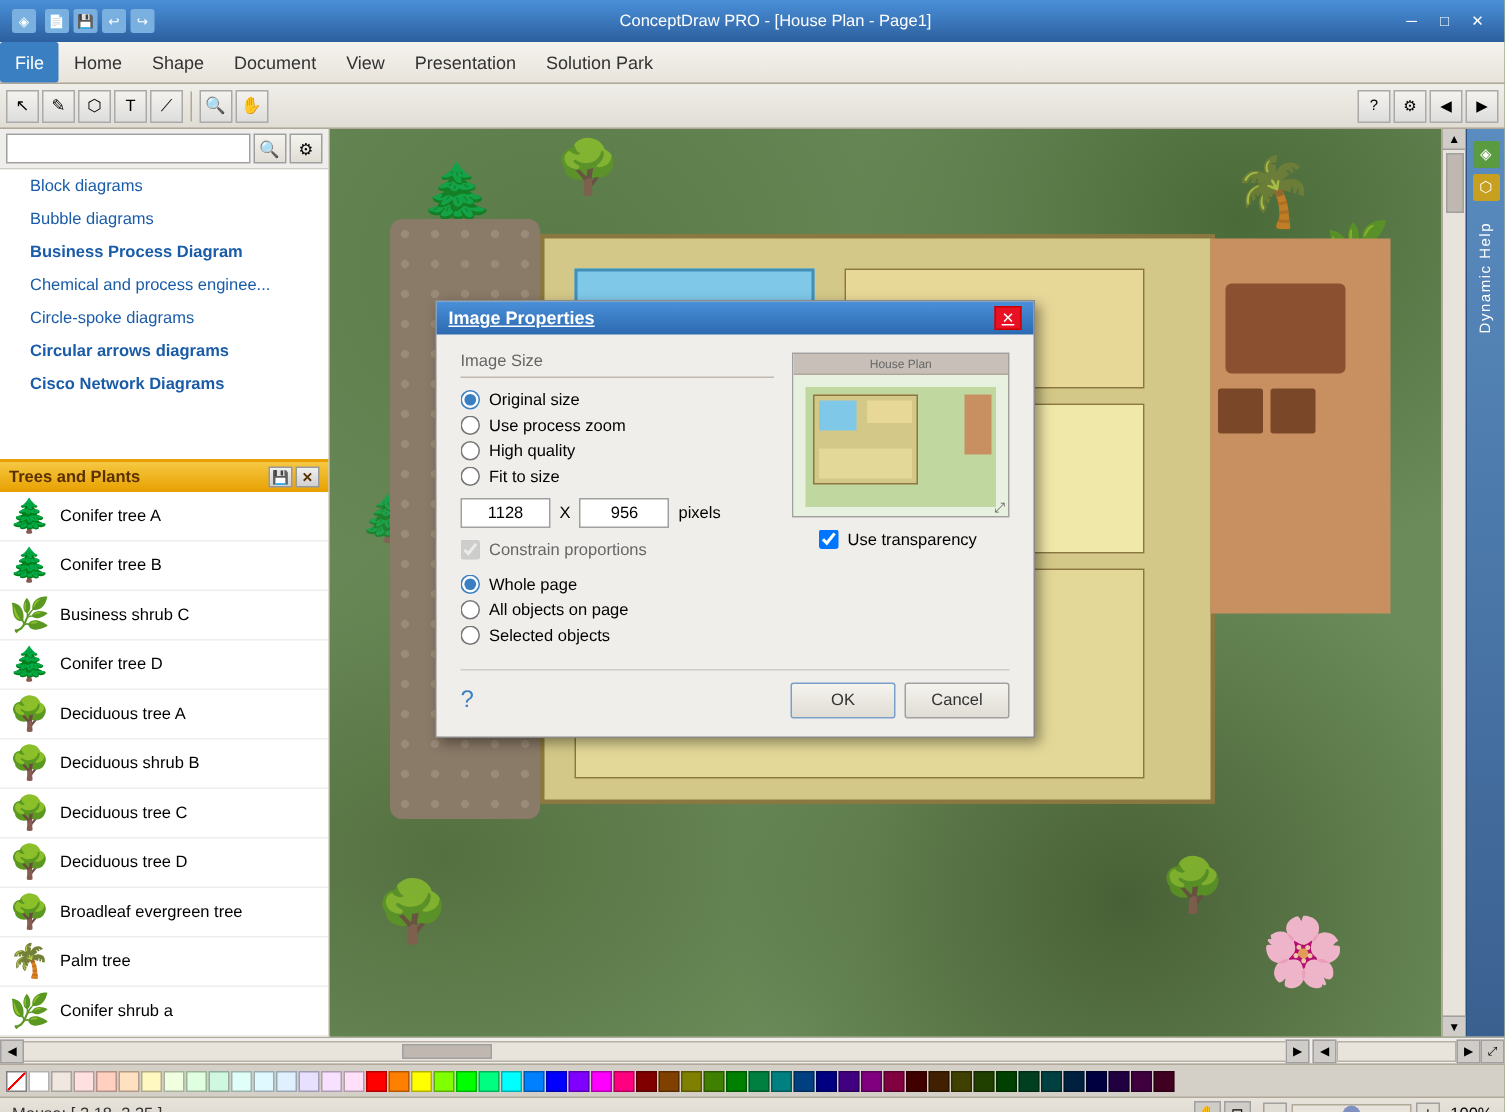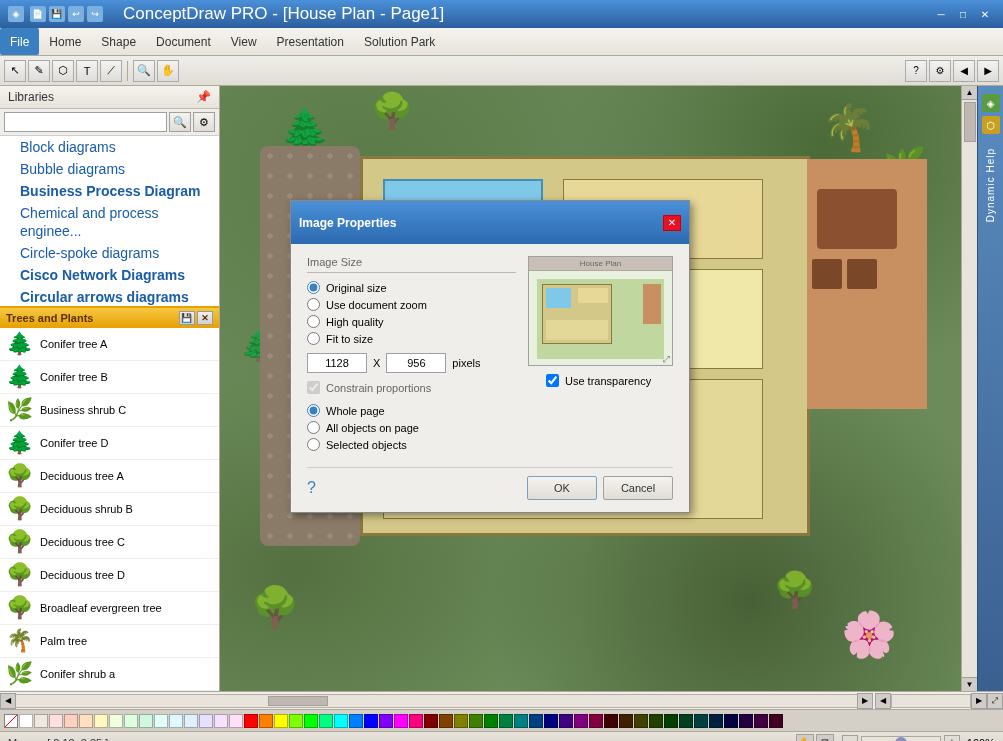--- a/index.html
+++ b/index.html
@@ -11,21 +11,21 @@
       height: 28px;
       display: flex;
       align-items: center;
       justify-content: space-between;
       padding: 0 8px;
       color: white;
     }
     .title-bar-left { display: flex; align-items: center; gap: 6px; }
     .title-bar-icons { display: flex; gap: 3px; }
     .title-bar-icon { width: 16px; height: 16px; background: #7ab0e0; border-radius: 2px; display: flex; align-items: center; justify-content: center; font-size: 9px; color: white; }
-    .title-text { font-size: 17px; font-weight: normal; color: white; flex: 1; text-align: left; padding-left: 20px; }
+    .title-text { font-size: 11px; font-weight: normal; color: white; flex: 1; text-align: center; }
     .window-controls { display: flex; gap: 2px; }
     .win-btn { width: 20px; height: 18px; display: flex; align-items: center; justify-content: center; font-size: 10px; cursor: pointer; border-radius: 2px; }
 
     
     .menu-bar {
       background: linear-gradient(to bottom, #f5f3ee, #e8e4dc);
       height: 28px;
       display: flex;
       align-items: center;
       border-bottom: 1px solid #b0a898;
@@ -105,21 +105,21 @@
     }
 
     .library-list {
       flex: 1;
       overflow-y: auto;
       background: white;
     }
     .library-item {
       padding: 2px 8px 2px 20px;
       cursor: pointer;
-      font-size: 14px;
+      font-size: 11px;
       color: #1a5ca8;
       line-height: 18px;
       border-bottom: none;
     }
 
     
     .trees-panel {
       border-top: 2px solid #e8a000;
     }
     .trees-header {
@@ -248,26 +248,27 @@
       left: 290px;
       width: 400px;
       background: #f0eeea;
       border: 1px solid #888;
       box-shadow: 3px 3px 8px rgba(0,0,0,0.4);
       pointer-events: all;
       z-index: 1001;
     }
     .dialog-titlebar {
       background: linear-gradient(to bottom, #4a90d9, #2c6ab0);
-      height: 43px;
+      height: 22px;
       display: flex;
       align-items: center;
       justify-content: space-between;
       padding: 0 8px;
       color: white;
+      text-decoration: underline;
     }
     .dialog-title { font-size: 12px; font-weight: bold; }
     .dialog-close {
       width: 18px; height: 16px;
       background: #e81123;
       border: 1px solid #c00;
       color: white;
       display: flex; align-items: center; justify-content: center;
       cursor: pointer;
       font-size: 10px;
@@ -421,39 +422,35 @@
     <div style="width:22px;height:22px;background:linear-gradient(to bottom,#f5f3ee,#ddd);border:1px solid #aaa;display:flex;align-items:center;justify-content:center;cursor:pointer;font-size:10px;">⚙</div>
     <div style="width:22px;height:22px;background:linear-gradient(to bottom,#f5f3ee,#ddd);border:1px solid #aaa;display:flex;align-items:center;justify-content:center;cursor:pointer;font-size:10px;">◀</div>
     <div style="width:22px;height:22px;background:linear-gradient(to bottom,#f5f3ee,#ddd);border:1px solid #aaa;display:flex;align-items:center;justify-content:center;cursor:pointer;font-size:10px;">▶</div>
   </div>
 </div>
 
 <div class="main-layout">
 
   <div class="left-panel">
 
-    <div class="libraries-header">
-      <span class="libraries-title">Libraries</span>
-      <span class="libraries-pin">📌</span>
-    </div>
     <div class="search-bar">
       <input class="search-input" type="text" style="">
       <button class="search-btn">🔍</button>
       <button class="search-btn">⚙</button>
     </div>
 
     <div class="library-list" id="library-list">
 
     <div class="library-item">Block diagrams</div>
         <div class="library-item">Bubble diagrams</div>
         <div class="library-item" style="font-weight: bold;">Business Process Diagram</div>
         <div class="library-item">Chemical and process enginee...</div>
         <div class="library-item">Circle-spoke diagrams</div>
+        <div class="library-item" style="font-weight: bold;">Circular arrows diagrams</div>
         <div class="library-item" style="font-weight: bold;">Cisco Network Diagrams</div>
-        <div class="library-item" style="font-weight: bold;">Circular arrows diagrams</div>
       </div>
 
     <div class="trees-panel">
       <div class="trees-header">
         <span>Trees and Plants</span>
         <div class="trees-header-controls">
           <div class="trees-ctrl-btn">💾</div>
           <div class="trees-ctrl-btn">✕</div>
         </div>
       </div>
@@ -660,21 +657,21 @@
       <div class="dialog-left">
 
         <div class="dialog-section-title">Image Size</div>
 
         <div class="radio-option">
           <input type="radio" name="imgsize" checked="" class="radio-input" style="">
           <span>Original size</span>
         </div>
         <div class="radio-option">
           <input type="radio" name="imgsize" class="radio-input" style="">
-          <span>Use document zoom</span>
+          <span>Use process zoom</span>
         </div>
         <div class="radio-option">
           <input type="radio" name="imgsize" class="radio-input" style="">
           <span>High quality</span>
         </div>
         <div class="radio-option">
           <input type="radio" name="imgsize" class="radio-input" style="">
           <span>Fit to size</span>
         </div>
 

